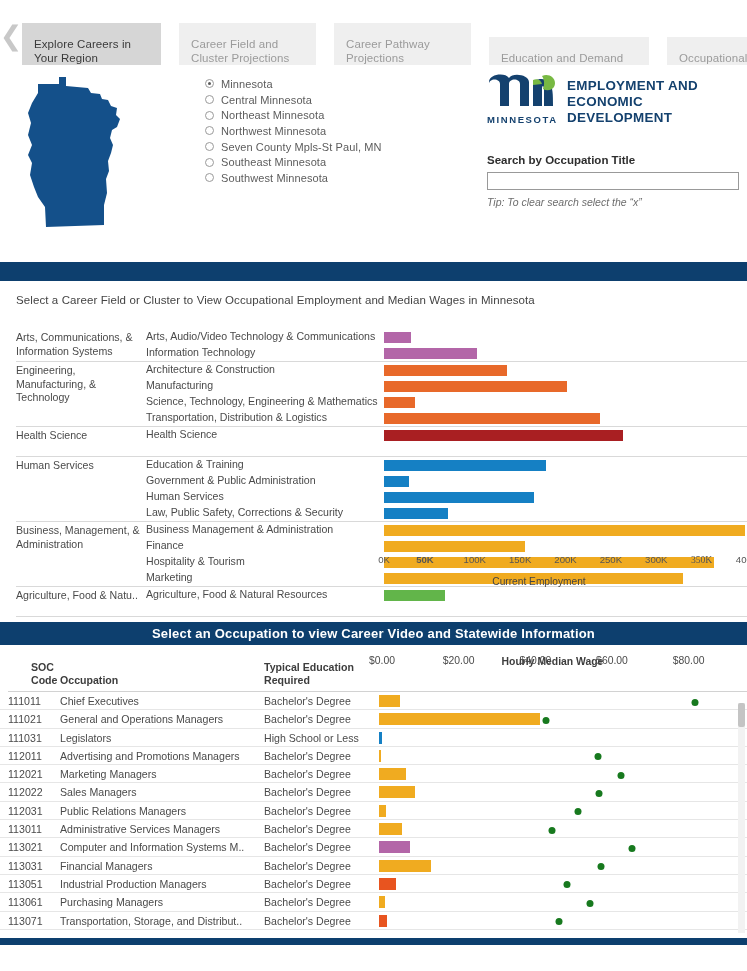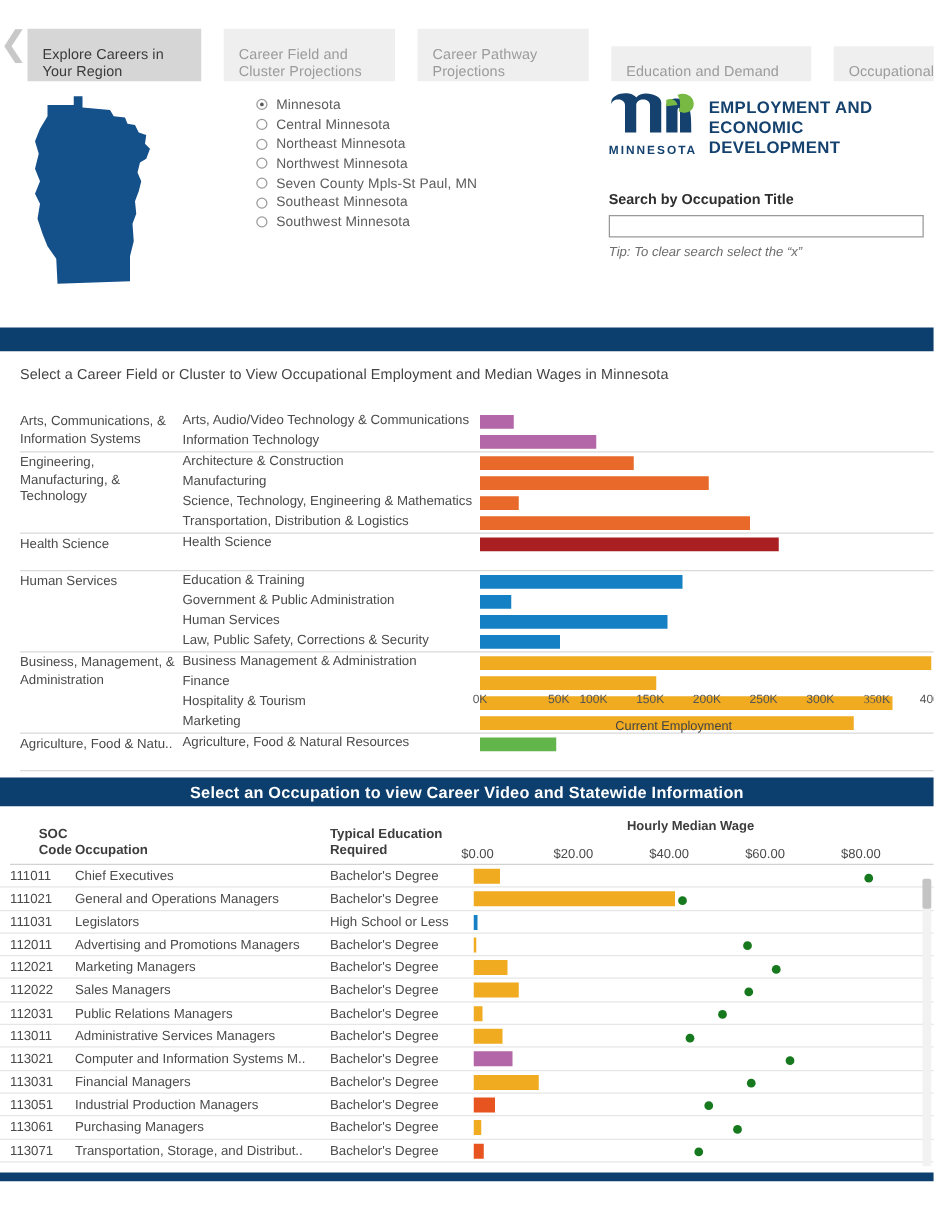--- a/index.html
+++ b/index.html
@@ -98,21 +98,21 @@
   .occ-name { position:absolute; left:60px; top:3px; font-size:10.6px; color:#4a4a4a;
               white-space:nowrap; }
   .occ-edu { position:absolute; left:264px; top:3px; font-size:10.6px; color:#4a4a4a;
              white-space:nowrap; }
   .occ-bar { position:absolute; left:379px; top:3px; height:12px; }
   .occ-dot { position:absolute; top:6.5px; width:7px; height:7px; border-radius:50%;
              background:#17791e; transform:translateX(-50%); }
 
   .wage-title { position:absolute; top:11px; left:380px; width:345px; text-align:center;
                 font-size:10.4px; font-weight:bold; color:#3d3d3d; }
-  .wage-ticks { position:absolute; top:33px; left:0; width:696px; height:14px; }
+  .wage-ticks { position:absolute; top:10px; left:0; width:696px; height:14px; }
   .wage-tick { position:absolute; font-size:10.4px; color:#4a4a4a; transform:translateX(-50%);}
   .occ-vline { position:absolute; width:1px; background:#dcdcdc; }
 
   .vscroll { position:absolute; right:2px; top:58px; width:7px; height:24px;
              background:#c4c4c4; border-radius:2px; cursor:pointer; }
   .vtrack { position:absolute; right:2px; top:58px; width:7px; height:230px; background:#f2f2f2;}
 </style>
 </head>
 <body>
 
@@ -290,21 +290,21 @@
           <div class="cc-row">
             <div class="cc-cname">Agriculture, Food &amp; Natural Resources</div>
             <div class="cc-bar" style="width: 60.8025px; background: rgb(98, 181, 74);"></div>
           </div>
         </div>
       </div>
     </div>
   <div class="cc-axis">
     <div id="cc-ticks-host">
         <div class="cc-tick" style="left: 0px;">0K</div>
-        <div class="cc-tick" style="left: 63px;">50K</div>
+        <div class="cc-tick" style="left: 41px; font-weight: bold;">50K</div>
         <div class="cc-tick" style="left: 90.75px;">100K</div>
         <div class="cc-tick" style="left: 136.125px;">150K</div>
         <div class="cc-tick" style="left: 181.5px;">200K</div>
         <div class="cc-tick" style="left: 226.875px;">250K</div>
         <div class="cc-tick" style="left: 272.25px;">300K</div>
         <div class="cc-tick" style="left: 317.625px; font-family: Liberation Serif, serif;">350K</div>
         <div class="cc-tick" style="left: 363px;">400K</div>
       </div>
     <div class="cc-axis-title">Current Employment</div>
   </div>

